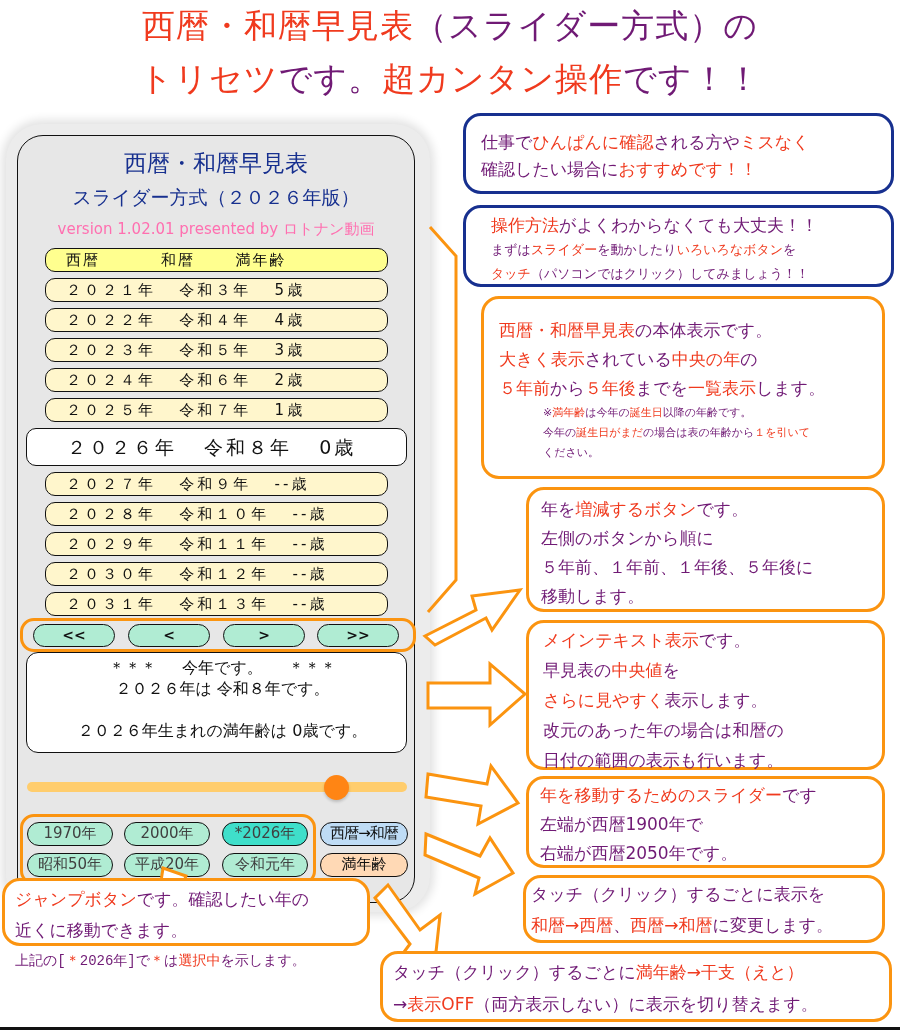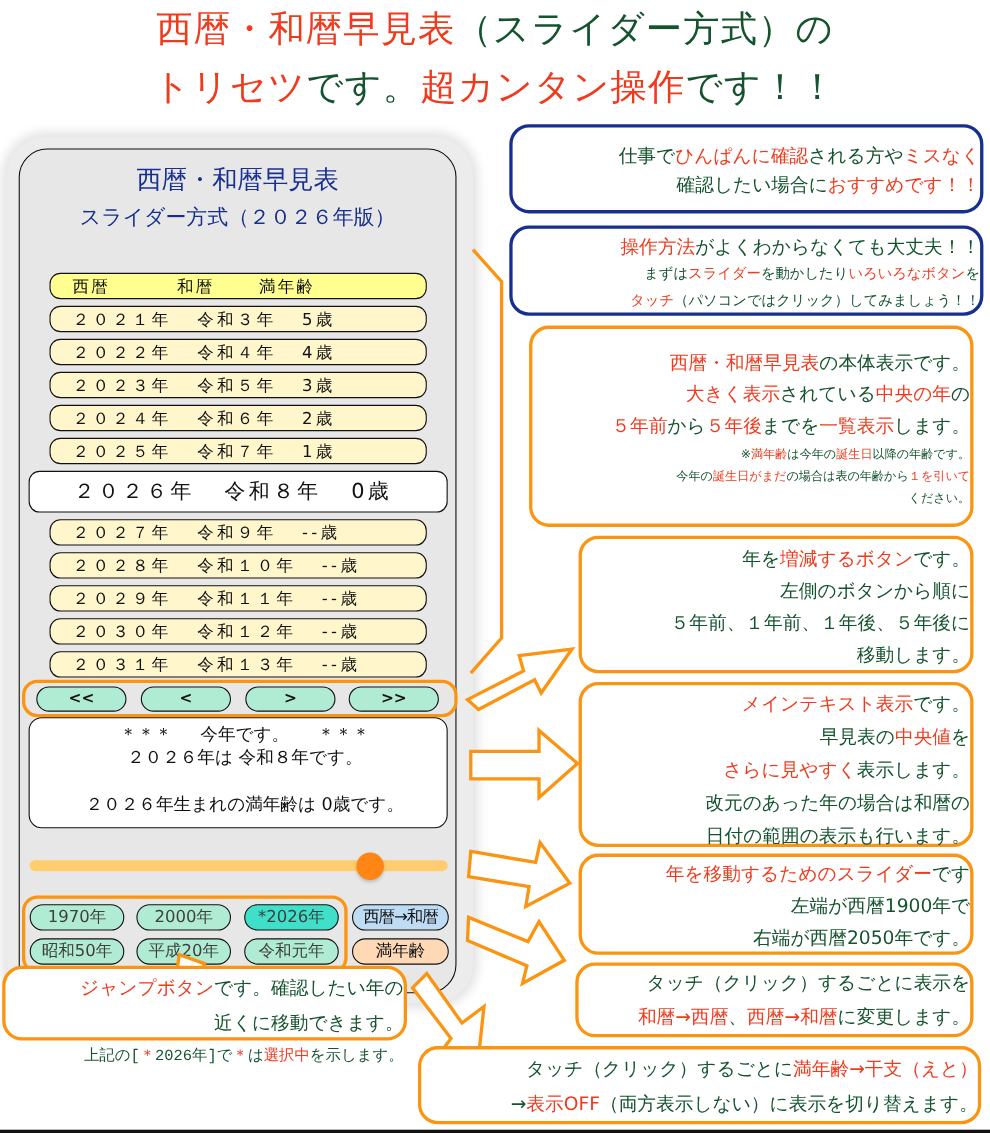--- a/index.html
+++ b/index.html
@@ -1,20 +1,20 @@
 <!DOCTYPE html>
 <html><head>
 <meta charset="utf-8">
 <style>
   * { box-sizing: border-box; margin: 0; padding: 0; }
   html, body { width: 900px; height: 1030px; background: #ffffff; overflow: hidden; }
   body { position: relative; font-family: "DejaVu Sans", "Liberation Sans", sans-serif; }
 
   .red { color: #f03a1e; }
-  .blue { color: #14532d; }
+  .blue { color: #701a75; }
 
   
   .headline { position: absolute; left: 0; width: 900px; text-align: center; font-size: 33px; letter-spacing: 1px; }
   .headline.l1 { top: 4px; }
   .headline.l2 { top: 57px; }
 
   
   .phone-shadow { position: absolute; left: 6px; top: 124px; width: 424px; height: 788px; border-radius: 36px; background: #ececec; box-shadow: 0 0 10px 4px #e2e2e2; }
   .phone { position: absolute; left: 17px; top: 135px; width: 398px; height: 768px; border: 1.5px solid #111; border-radius: 26px; background: #e7e7e7; }
 
@@ -39,21 +39,21 @@
   .jump-group { position: absolute; left: 2px; top: 678px; width: 296px; height: 71px; border: 3px solid #fb9410; border-radius: 14px; }
   .jump-btn { position: absolute; width: 86px; height: 24px; border: 1.2px solid #111; border-radius: 12px; background: #b0ecd3; font-size: 15px; line-height: 21px; text-align: center; color: #404040; }
   .jump-btn.selected { background: #3fdfca; }
   .mode-btn { position: absolute; left: 302px; width: 88px; height: 24px; border: 1.2px solid #111; border-radius: 12px; font-size: 15px; line-height: 21px; text-align: center; color: #111; }
   .mode-btn.era { top: 686px; background: #bfdcf5; letter-spacing: -1px; }
   .mode-btn.age { top: 717px; background: #ffd9b5; }
 
   
   .callout { position: absolute; border: 3px solid #fb9410; border-radius: 18px; background: #ffffff; color: #17308f; }
   .callout.navy { border-color: #17308f; }
-  .callout .ln { white-space: pre; text-align: right; }
+  .callout .ln { white-space: pre; }
 
   .c1 { left: 463px; top: 113px; width: 431px; height: 81px; padding: 13px 0 0 15px; font-size: 17px; line-height: 27px; }
   .c2 { left: 463px; top: 205px; width: 431px; height: 82px; padding: 4px 0 0 25px; }
   .c2 .big { font-size: 17px; line-height: 26px; }
   .c2 .sm { font-size: 13px; line-height: 24px; }
   .c3 { left: 481px; top: 296px; width: 404px; height: 183px; padding: 17px 0 0 15px; }
   .c3 .big { font-size: 17px; line-height: 29px; }
   .c3 .sm { font-size: 11px; line-height: 20px; margin-left: 44px; }
   .c4 { left: 526px; top: 487px; width: 359px; height: 125px; padding: 5px 0 0 12px; font-size: 17px; line-height: 29px; }
   .c5 { left: 526px; top: 620px; width: 359px; height: 150px; padding: 2px 0 0 14px; font-size: 17px; line-height: 30px; }
@@ -74,20 +74,21 @@
   <span class="red">西暦・和暦早見表</span><span class="blue">（スライダー方式）の</span>
 </div>
 <div class="headline l2">
   <span class="red">トリセツ</span><span class="blue">です。</span><span class="red">超カンタン操作</span><span class="blue">です！！</span>
 </div>
 
 <div class="phone-shadow"></div>
 <div class="phone">
   <div class="app-title t1">西暦・和暦早見表</div>
   <div class="app-title t2">スライダー方式（２０２６年版）</div>
+  <div class="app-title t3">version 1.02.01 presented by ロトナン動画</div>
 
   <div class="row header" style="top:112px;">西暦         和暦      満年齢</div>
 
   <div class="row" style="top:142px;">２０２１年   令和３年   5歳</div>
   <div class="row" style="top:172px;">２０２２年   令和４年   4歳</div>
   <div class="row" style="top:202px;">２０２３年   令和５年   3歳</div>
   <div class="row" style="top:232px;">２０２４年   令和６年   2歳</div>
   <div class="row" style="top:262px;">２０２５年   令和７年   1歳</div>
 
   <div class="row center" style="top:292px;padding-left:40px;">２０２６年   令和８年   0歳</div>

